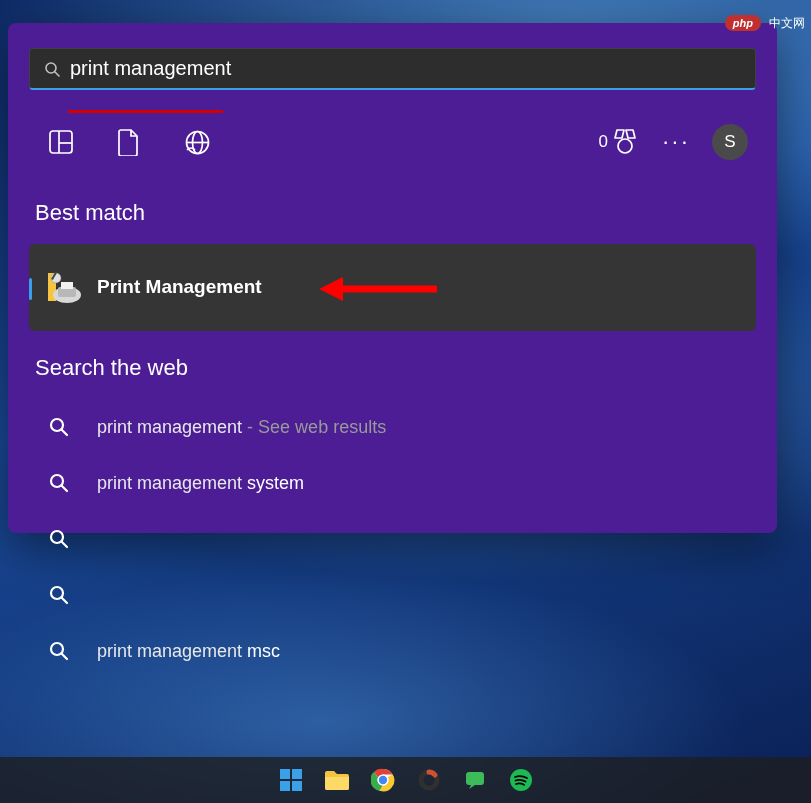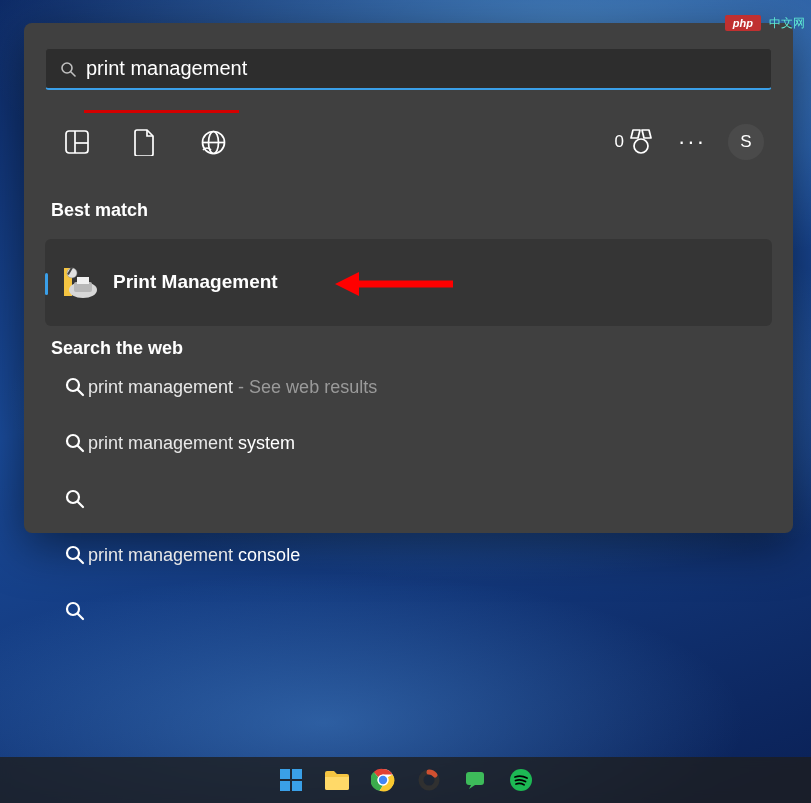--- a/index.html
+++ b/index.html
@@ -21,25 +21,25 @@
       position: absolute;
       inset: 0;
       background:
         radial-gradient(ellipse 800px 300px at 60% 50%, rgba(100,180,255,0.45) 0%, rgba(0,0,0,0) 60%),
         radial-gradient(ellipse 700px 250px at 40% 90%, rgba(100,180,255,0.35) 0%, rgba(0,0,0,0) 60%),
         radial-gradient(ellipse 900px 350px at 70% 5%, rgba(120,200,255,0.5) 0%, rgba(0,0,0,0) 65%),
         linear-gradient(160deg, #0d2a66 0%, #1a4b9a 40%, #0a2055 100%);
     }
     .search-panel {
       position: absolute;
-      left: 24px;
+      left: 8px;
       top: 23px;
       width: 769px;
       height: 510px;
-      background: #404040;
+      background: #4c1d95;
       border-radius: 8px;
       box-shadow: 0 12px 48px rgba(0,0,0,0.5);
       padding: 25px 21px 0 21px;
     }
     .search-box {
       background: #2d2d2d;
       border: 1px solid #404040;
       border-bottom: 2px solid #3a9fe8;
       border-radius: 4px;
       height: 42px;
@@ -106,25 +106,25 @@
       border-radius: 50%;
       background: #4a4a4a;
       color: #fff;
       display: flex;
       align-items: center;
       justify-content: center;
       font-size: 17px;
     }
     .section-header {
       color: #fff;
-      font-size: 18px;
-      font-weight: 700;
+      font-size: 22px;
+      font-weight: 400;
       margin: 34px 0 18px 6px;
     }
-    .section-header.web { margin-top: 12px; }
+    .section-header.web { margin-top: 24px; }
     .best-match-card {
       background: #353535;
       border-radius: 6px;
       height: 87px;
       display: flex;
       align-items: center;
       padding-left: 18px;
       position: relative;
     }
     .best-match-indicator {
@@ -140,24 +140,24 @@
     .bm-text .title { color: #fff; font-size: 19px; font-weight: 600; line-height: 1.3; }
     .bm-text .subtitle { color: #b8b8b8; font-size: 17px; line-height: 1.4; }
     .red-arrow {
       position: absolute;
       left: 290px;
       top: 30px;
       pointer-events: none;
     }
     .web-item {
       display: flex;
-      align-items: flex-start;
+      align-items: center;
       height: 56px;
       padding-left: 20px;
-      gap: 3px;
+      gap: 28px;
       border-radius: 4px;
       color: #fff;
       font-size: 18px;
     }
     .web-item .prefix { color: #e8e8e8; }
     .web-item .bold { font-weight: 400; }
     .web-item .suffix { color: #9a9a9a; }
     .taskbar {
       position: absolute;
       left: 0;
@@ -186,25 +186,25 @@
       display: flex;
       align-items: center;
       justify-content: center;
       border-radius: 4px;
     }
     .php-badge {
       font-size: 11px;
       color: #fff;
       background: #c03030;
       padding: 2px 8px;
-      border-radius: 2px;
+      border-radius: 8px;
       font-style: italic;
       font-weight: 600;
     }
-    .cn-text { color: #5eead4; font-size: 12px; }
+    .cn-text { color: #ffffff; font-size: 12px; }
   </style>
 </head>
 <body>
 
 <div class="wallpaper"></div>
 
 <div class="search-panel">
 
   <div class="search-box">
     <svg width="16" height="16" viewBox="0 0 16 16">
@@ -294,27 +294,27 @@
     <svg width="20" height="20" viewBox="0 0 20 20">
         <circle cx="8" cy="8" r="6" fill="none" stroke="#fff" stroke-width="2.2"></circle>
         <line x1="13" y1="13" x2="18" y2="18" stroke="#fff" stroke-width="2.2" stroke-linecap="round"></line>
       </svg>
   </div>
   <div class="web-item">
     <svg width="20" height="20" viewBox="0 0 20 20">
         <circle cx="8" cy="8" r="6" fill="none" stroke="#fff" stroke-width="2.2"></circle>
         <line x1="13" y1="13" x2="18" y2="18" stroke="#fff" stroke-width="2.2" stroke-linecap="round"></line>
       </svg>
-    <span><span class="prefix">print management </span><span class="bold">console</span><span class="suffix"></span></span>
-  </div>
-  <div class="web-item">
-    <svg width="20" height="20" viewBox="0 0 20 20">
-        <circle cx="8" cy="8" r="6" fill="none" stroke="#fff" stroke-width="2.2"></circle>
-        <line x1="13" y1="13" x2="18" y2="18" stroke="#fff" stroke-width="2.2" stroke-linecap="round"></line>
-      </svg>
+  </div>
+  <div class="web-item">
+    <svg width="20" height="20" viewBox="0 0 20 20">
+        <circle cx="8" cy="8" r="6" fill="none" stroke="#fff" stroke-width="2.2"></circle>
+        <line x1="13" y1="13" x2="18" y2="18" stroke="#fff" stroke-width="2.2" stroke-linecap="round"></line>
+      </svg>
+    <span><span class="prefix">print management </span><span class="bold">msc</span><span class="suffix"></span></span>
   </div>
 
 </div>
 
 <div class="taskbar">
   <div class="tb-item">
     <svg width="24" height="24" viewBox="0 0 24 24">
         <rect x="1" y="1" width="10" height="10" fill="#3aa0e8"></rect>
         <rect x="13" y="1" width="10" height="10" fill="#3aa0e8"></rect>
         <rect x="1" y="13" width="10" height="10" fill="#3aa0e8"></rect>

